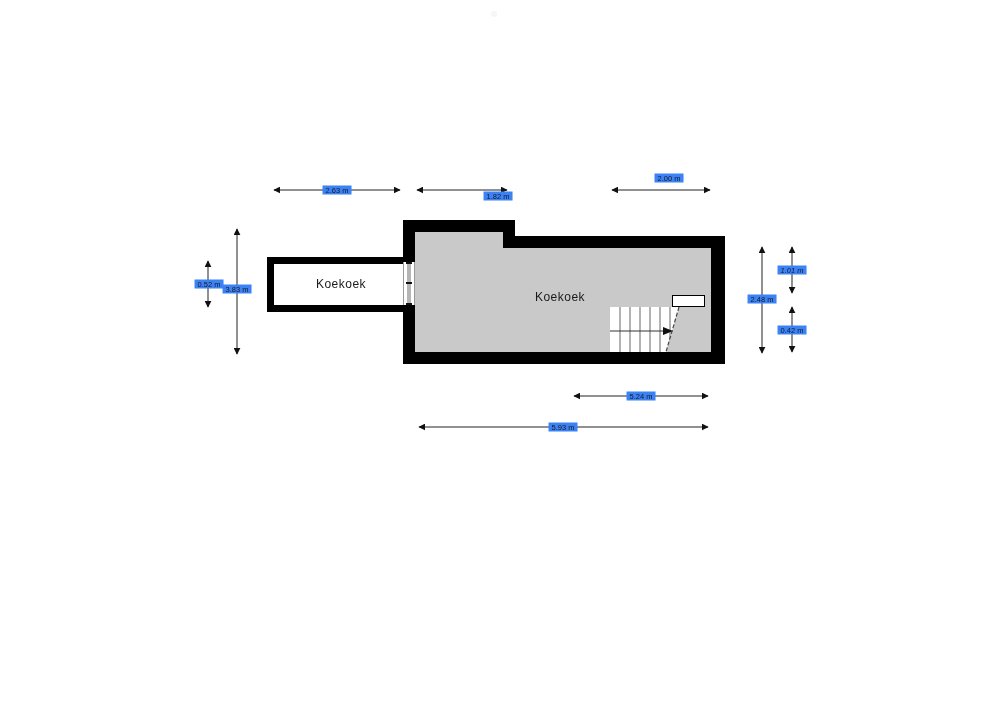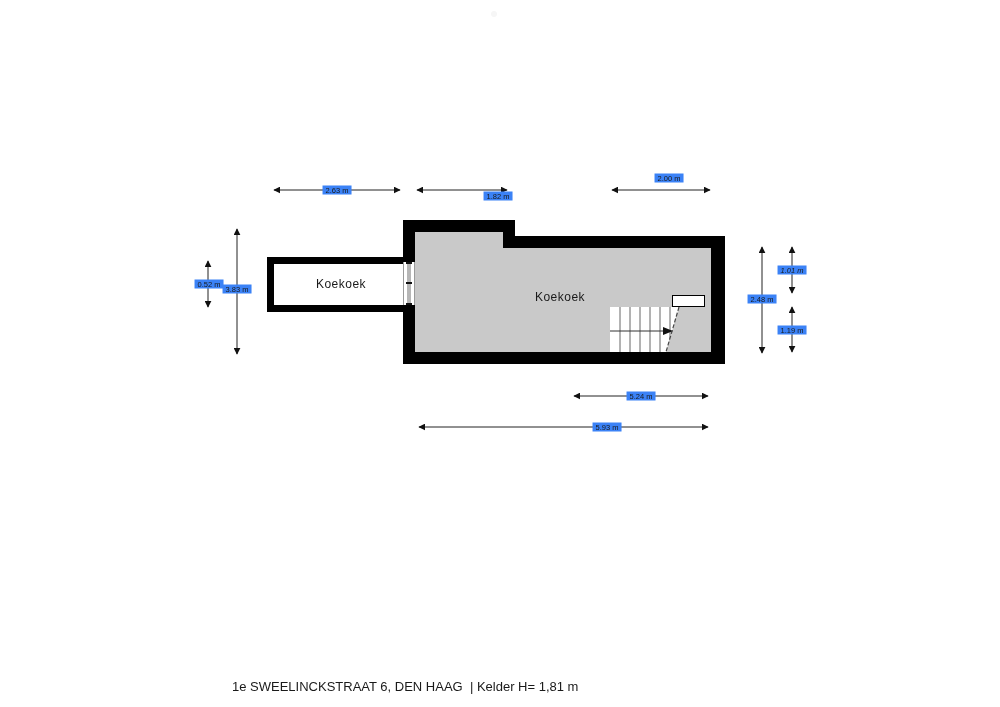--- a/index.html
+++ b/index.html
@@ -61,21 +61,21 @@
   .room-label{position:absolute;transform:translate(-50%,-50%);font-size:12px;
               letter-spacing:0.5px;color:var(--text);white-space:nowrap;}
   #label-koekoek{left:341px;top:284px;}
   #label-kelder{left:560px;top:297px;}
   .dim-label{position:absolute;transform:translate(-50%,-50%);font-size:7.5px;
              color:var(--text);background:#3b82f6;padding:0 3px;white-space:nowrap;line-height:9px;}
   #dim-top-left{left:337px;top:190px;}
   #dim-top-mid{left:462px;top:196px;margin-left:36px;}
   #dim-top-right{left:661px;top:178px;margin-left:8px;}
   #dim-bottom-inner{left:641px;top:396px;}
-  #dim-bottom-outer{left:563px;top:427px;margin-left:44px;}
+  #dim-bottom-outer{left:563px;top:427px;}
   #dim-left-inner{left:209px;top:284px;}
   #dim-left-outer{left:237px;top:289px;}
   #dim-right-outer{left:762px;top:299px;}
   #dim-right-top{left:792px;top:270px;font-style:italic;}
   #dim-right-bottom{left:792px;top:330px;}
 
   #caption{position:absolute;left:232px;top:679px;font-size:13px;color:var(--text);white-space:pre;}
 </style>
 </head>
 <body>
@@ -153,17 +153,16 @@
 
   <div class="dim-label" id="dim-top-left">2.63 m</div>
   <div class="dim-label" id="dim-top-mid">1.82 m</div>
   <div class="dim-label" id="dim-top-right">2.00 m</div>
   <div class="dim-label" id="dim-bottom-inner">5.24 m</div>
   <div class="dim-label" id="dim-bottom-outer">5.93 m</div>
   <div class="dim-label" id="dim-left-inner">0.52 m</div>
   <div class="dim-label" id="dim-left-outer">3.83 m</div>
   <div class="dim-label" id="dim-right-outer">2.48 m</div>
   <div class="dim-label" id="dim-right-top">1.01 m</div>
-  <div class="dim-label" id="dim-right-bottom">1.19 m</div>
+  <div class="dim-label" id="dim-right-bottom">0.42 m</div>
 
-  <div id="caption">1e SWEELINCKSTRAAT 6, DEN HAAG  | Kelder H= 1,81 m</div>
 
 </div>
 
 </body></html>

